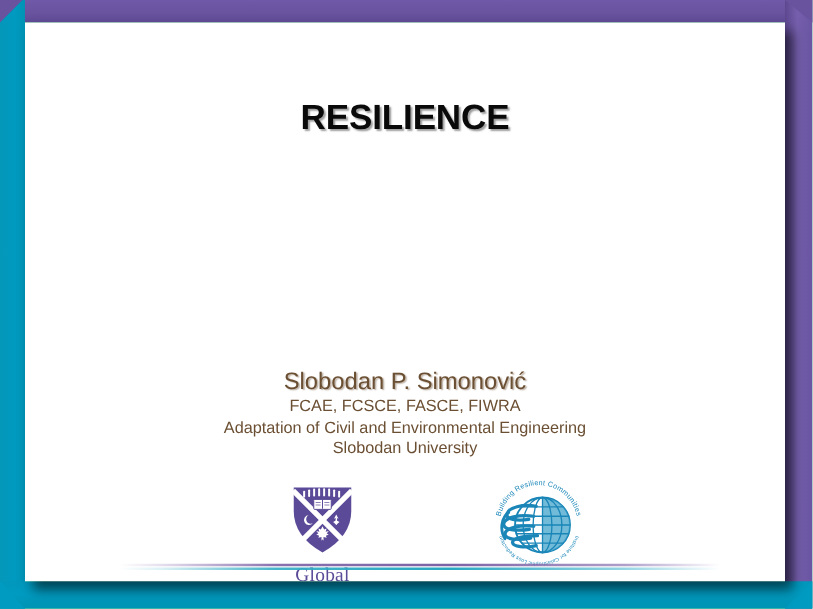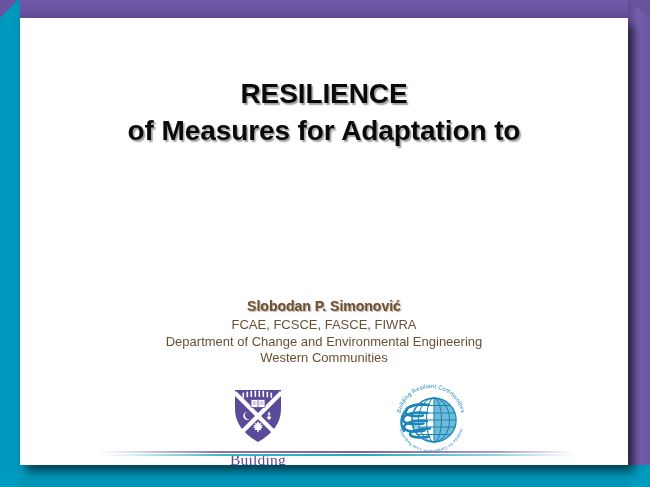--- a/index.html
+++ b/index.html
@@ -113,22 +113,22 @@
   #author-block {
     position: absolute;
     top: 277px;
     left: 8px;
     right: 8px;
     text-align: center;
     color: #6b4f33;
   }
   .author-name {
     font-family: "Liberation Sans", sans-serif;
-    font-weight: bold;
-    font-size: 14px;
+    font-weight: normal;
+    font-size: 19px;
     line-height: 22px;
     color: #6b4f33;
     text-shadow: 1.2px 1.2px 1.1px rgba(90,60,30,0.42);
   }
   .author-sub {
     font-family: "Liberation Sans", sans-serif;
     font-weight: normal;
     font-size: 13px;
     line-height: 16.5px;
     color: #6b4f33;
@@ -203,28 +203,27 @@
   <div class="band-bottom"></div>
   <div class="mitre-tl"></div>
   <div class="mitre-tr"></div>
   <div class="mitre-bl"></div>
   <div class="mitre-br"></div>
 
   <div id="slide-canvas">
 
     <div id="title-block">
       <div class="title-line">RESILIENCE</div>
-      <div class="title-line">of Measures for Adaptation to</div>
     </div>
 
     <div id="author-block">
       <div class="author-name">Slobodan P. Simonović</div>
       <div class="author-sub">FCAE, FCSCE, FASCE, FIWRA</div>
-      <div class="author-sub">Department of Change and Environmental Engineering</div>
-      <div class="author-sub">Western Communities</div>
+      <div class="author-sub">Adaptation of Civil and Environmental Engineering</div>
+      <div class="author-sub">Slobodan University</div>
     </div>
 
     <div id="logo-row">
 
       <div id="western-logo">
         <svg viewBox="0 0 152 136" width="76" height="68">
 
           <path d="M30 14 L122 14 L122 52 Q122 92 76 118 Q30 92 30 52 Z" fill="#5b4a97"></path>
 
           <g fill="#ffffff">
@@ -264,21 +263,21 @@
           </g>
 
           <g fill="#ffffff">
             <path d="M76 76 L78.6 81.2 L82.6 79.6 L81 84.6 L86 83.4 L82.6 87.4 L86 89
                      L81.4 91.1 L82.6 94.4 L77.6 93.3 L77.6 99 L76 96.6 L74.4 99
                      L74.4 93.3 L69.4 94.4 L70.6 91.1 L66 89 L69.4 87.4 L66 83.4
                      L71 84.6 L69.4 79.6 L73.4 81.2 Z"></path>
           </g>
         </svg>
         <div style="margin-top:-3px; text-align:center;">
-          <div style="font-family:'Liberation Serif',serif; font-size:15.5px; color:#5b4a97; line-height:15px; letter-spacing:0.2px;">Building</div>
+          <div style="font-family:'Liberation Serif',serif; font-size:15.5px; color:#5b4a97; line-height:15px; letter-spacing:0.2px;">Global</div>
 
         </div>
       </div>
 
       <div id="ircc-logo">
         <svg viewBox="0 0 156 156" width="78" height="78">
           <defs>
             <path id="ringTop" d="M78 78 m-62 0 a62 62 0 0 1 124 0" fill="none"></path>
             <path id="ringBot" d="M78 78 m62 0 a62 62 0 0 1 -124 0" fill="none"></path>
             <clipPath id="globeClip">

